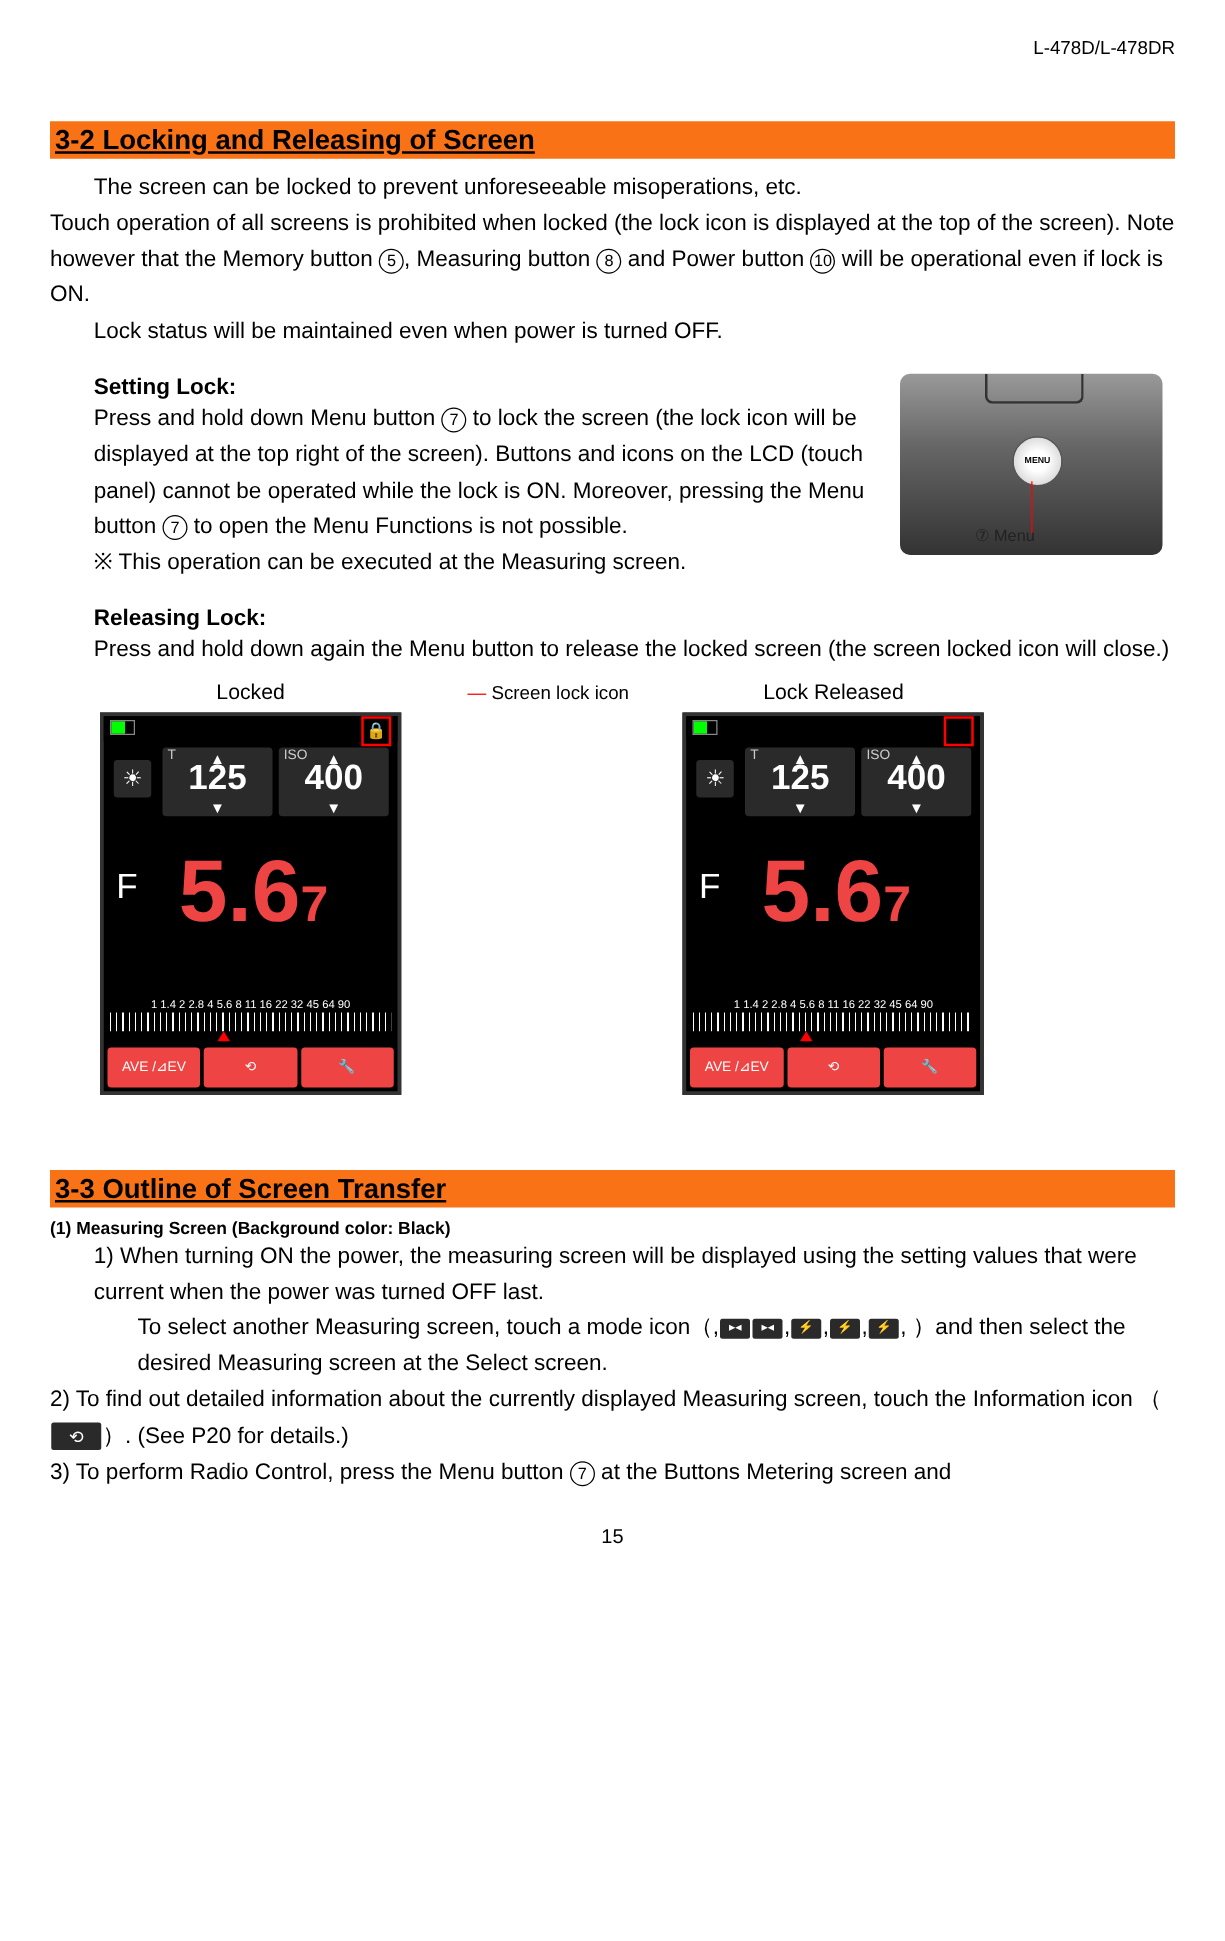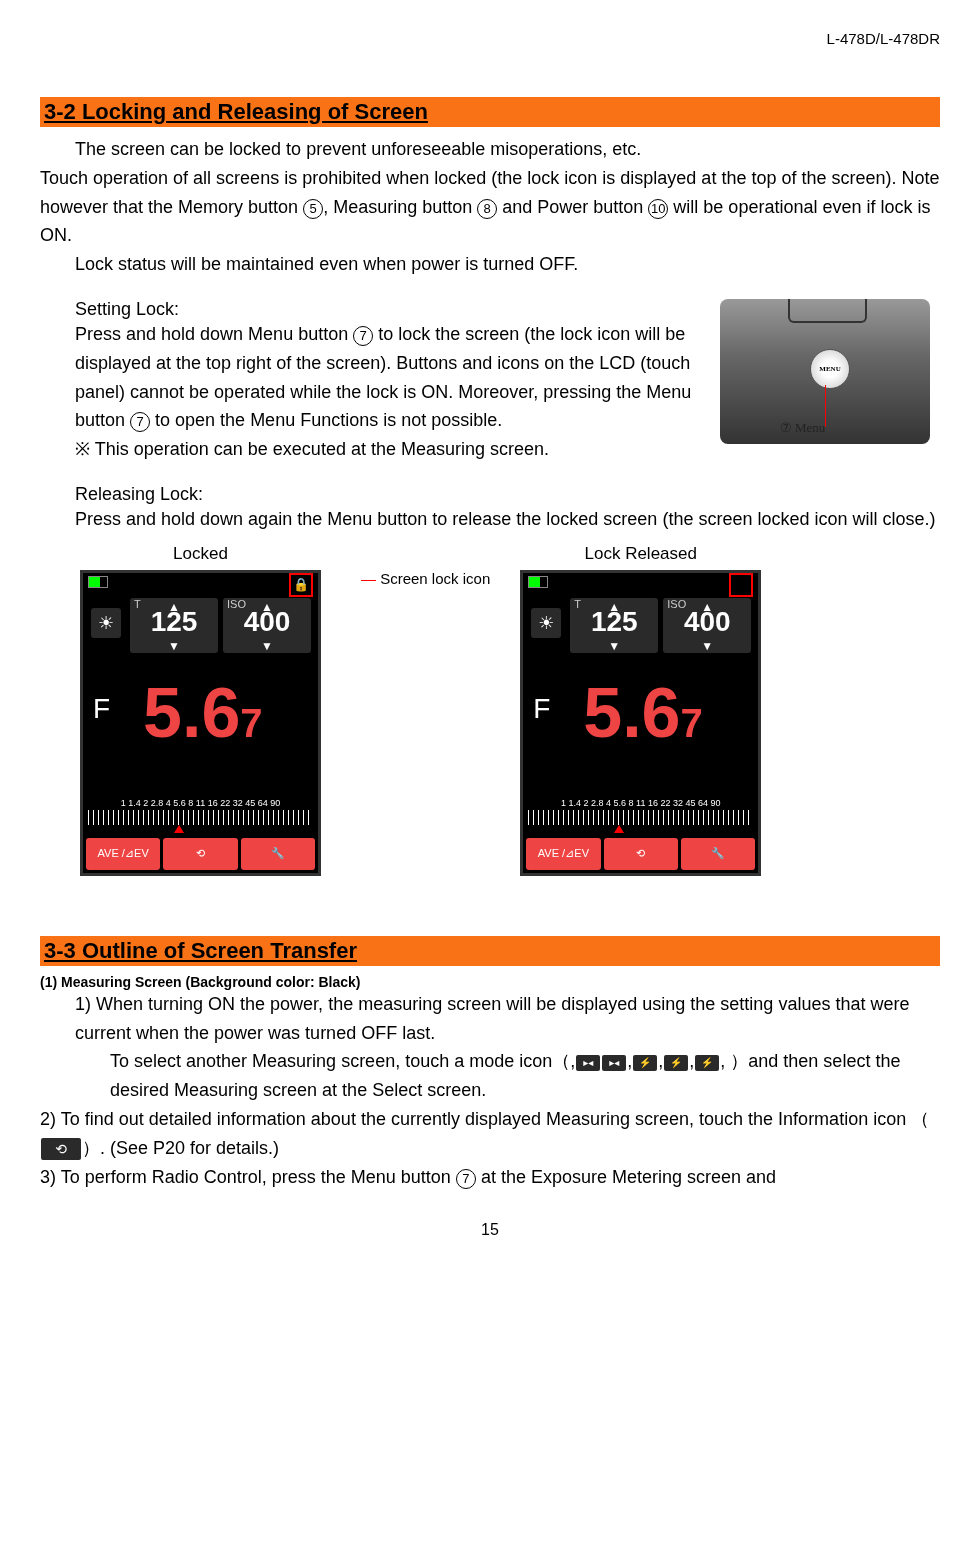--- a/index.html
+++ b/index.html
@@ -27,21 +27,21 @@
       font-size: 18px;
       line-height: 1.6;
       margin-left: 35px;
     }
     .body-text-noindent {
       font-size: 18px;
       line-height: 1.6;
     }
     .sub-heading {
       font-size: 18px;
-      font-weight: normal;
+      font-weight: bold;
       margin-left: 35px;
       margin-top: 20px;
     }
     .sub-heading2 {
       font-size: 14px;
       font-weight: bold;
       margin-left: 0;
       margin-top: 8px;
     }
     .circled {
@@ -51,21 +51,21 @@
       width: 18px;
       height: 18px;
       text-align: center;
       line-height: 18px;
       font-size: 13px;
     }
     .figures-row {
       display: flex;
       margin-top: 10px;
       margin-left: 40px;
-      gap: 30px;
+      gap: 43px;
     }
     .figure-block {
       text-align: center;
     }
     .figure-caption {
       font-size: 17px;
       margin-bottom: 6px;
     }
     .lcd-screen {
       width: 235px;
@@ -200,21 +200,21 @@
       border-radius: 3px;
       color: white;
       font-size: 11px;
       display: flex;
       align-items: center;
       justify-content: center;
     }
     .annotation-line {
       font-size: 15px;
       margin-left: 10px;
-      margin-top: 26px;
+      margin-top: 2px;
       color: black;
     }
     .device-img {
       width: 210px;
       height: 145px;
       background: linear-gradient(to bottom, #999 0%, #666 40%, #333 100%);
       position: relative;
       border-radius: 8px;
     }
     .device-btn-outline {
@@ -302,21 +302,21 @@
 <div class="body-text">Lock status will be maintained even when power is turned OFF.</div>
 
 <div class="row-setting">
   <div style="flex:1">
     <div class="sub-heading">Setting Lock:</div>
     <div class="body-text">
       <span>Press and hold down Menu button </span><span class="circled">7</span><span> to lock the screen (the lock icon will be displayed at the top right of the screen). Buttons and icons on the LCD (touch panel) cannot be operated while the lock is ON. Moreover, pressing the Menu button </span><span class="circled">7</span><span> to open the Menu Functions is not possible.</span>
     </div>
     <div class="body-text">※  This operation can be executed at the Measuring screen.</div>
   </div>
-  <div style="width:220px; margin-left:10px; margin-top:20px;font-family:Liberation Serif, serif;">
+  <div style="width:220px; margin-left:10px; margin-top:20px;">
     <div class="device-img">
       <div class="device-btn-outline"></div>
       <div class="menu-btn">MENU</div>
       <div class="red-line"></div>
       <div class="device-label">⑦ Menu</div>
     </div>
   </div>
 </div>
 
 <div class="sub-heading">Releasing Lock:</div>
@@ -405,16 +405,16 @@
 <div class="section-title">3-3 Outline of Screen Transfer</div>
 <div class="sub-heading2">(1) Measuring Screen (Background color: Black)</div>
 <div class="body-text">1) When turning ON the power, the measuring screen will be displayed using the setting values that were current when the power was turned OFF last.</div>
 <div class="body-text" style="margin-left:70px">
   <span>To select another Measuring screen, touch a mode icon（,</span><span class="inline-icon">▸◂</span><span class="inline-icon">▸◂</span><span>,</span><span class="inline-icon">⚡</span><span>,</span><span class="inline-icon">⚡</span><span>,</span><span class="inline-icon">⚡</span><span>,   ）and then select the desired Measuring screen at the Select screen.</span>
 </div>
 <div class="body-text-noindent">
   <span>2) To find out detailed information about the currently displayed Measuring screen, touch the Information icon （</span><span class="inline-icon info">⟲</span><span>）. (See P20 for details.)</span>
 </div>
 <div class="body-text-noindent">
-  <span>3) To perform Radio Control, press the Menu button </span><span class="circled">7</span><span> at the Exposure Metering screen and</span>
+  <span>3) To perform Radio Control, press the Menu button </span><span class="circled">7</span><span> at the Buttons Metering screen and</span>
 </div>
 
 <div class="page-num">15</div>
 
 </body></html>

